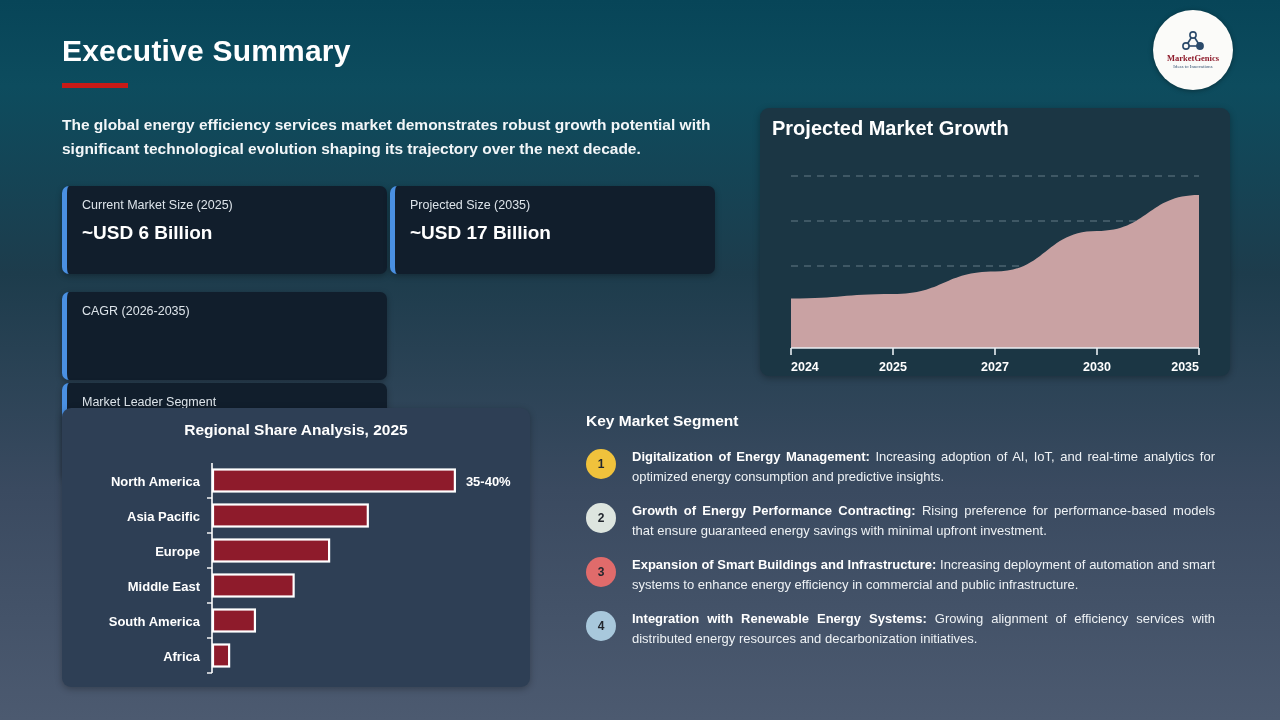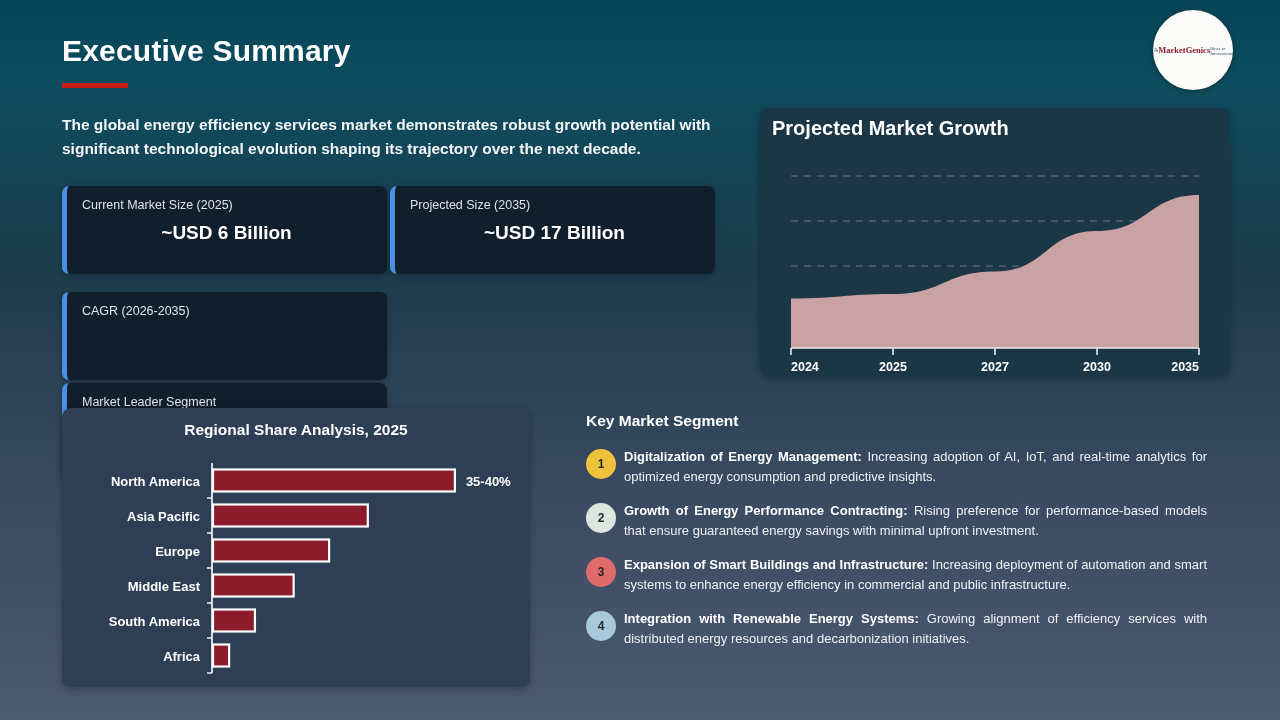--- a/index.html
+++ b/index.html
@@ -13,21 +13,21 @@
 
   
   #slide-header { position:absolute; left:62px; top:34px; }
   #page-title { font-size:30px; font-weight:bold; letter-spacing:.2px; color:#ffffff; }
   #title-accent { width:66px; height:5px; background:#c81a17; margin-top:15px; }
 
   
   #logo-badge {
     position:absolute; left:1153px; top:10px; width:80px; height:80px;
     border-radius:50%; background:#fbfbf9;
-    display:flex; flex-direction:row; align-items:center; justify-content:center;
+    display:flex; flex-direction:column; align-items:center; justify-content:center;
     box-shadow:0 1px 5px rgba(0,0,0,.35);
   }
   #logo-mark { margin-bottom:1px; }
   #logo-name { font-size:8.5px; font-weight:bold; color:#8e1b2b; font-family:"Liberation Serif", serif; line-height:1; }
   #logo-tagline { font-size:4.6px; color:#2b4a6b; font-family:"Liberation Serif", serif; margin-top:1.5px; letter-spacing:.1px; }
 
   
   #intro-text {
     position:absolute; left:62px; top:113px; width:680px;
     font-size:15.5px; font-weight:bold; line-height:1.55; color:#f2f6f8;
@@ -39,21 +39,21 @@
   .kpi-row + .kpi-row { margin-top:18px;flex-direction:column; }
   .kpi-card {
     width:325px; min-height:88px;
     background:#111e2c;
     border-left:5px solid #4a90e2;
     border-radius:7px;
     padding:11px 16px 12px 15px;
     box-shadow:0 2px 6px rgba(0,0,0,.3);
   }
   .kpi-label { font-size:12.5px; color:#dde4ea; font-weight:normal; line-height:1.3; }
-  .kpi-value { font-size:19px; font-weight:bold; color:#ffffff; margin-top:7px; line-height:1.32;text-align:center; }
+  .kpi-value { font-size:19px; font-weight:bold; color:#ffffff; margin-top:7px; line-height:1.32; }
 
   
   #growth-card {
     position:absolute; left:760px; top:108px; width:470px; height:268px;
     background:#1b3644; border-radius:9px; box-shadow:0 2px 7px rgba(0,0,0,.3);
   }
   #growth-title { position:absolute; left:12px; top:9px; font-size:20px; font-weight:bold; color:#ffffff; }
   #growth-plot { position:absolute; left:0; top:0; }
 
   
@@ -70,21 +70,21 @@
   
   #trends-panel { position:absolute; left:586px; top:412px; width:640px; }
   #trends-title { font-size:15.5px; font-weight:bold; color:#ffffff; margin-bottom:17px; }
   .trend-item { display:flex; align-items:flex-start; margin-bottom:15px; }
   .trend-badge {
     flex:0 0 auto; width:30px; height:30px; border-radius:50%;
     display:flex; align-items:center; justify-content:center;
     font-size:12px; font-weight:bold; color:#22272e; margin-top:2px;
   }
   .trend-text {
-    margin-left:8px; font-size:13px; line-height:1.5; color:#eef2f5;
+    margin-left:16px; font-size:13px; line-height:1.5; color:#eef2f5;
     text-align:justify; width:583px;
   }
   .trend-text b { font-weight:bold; color:#ffffff; }
 </style>
 </head>
 <body>
 
 <div id="slide-header">
   <div id="page-title">Executive Summary</div>
   <div id="title-accent" style="background: rgb(200, 26, 23);"></div>

